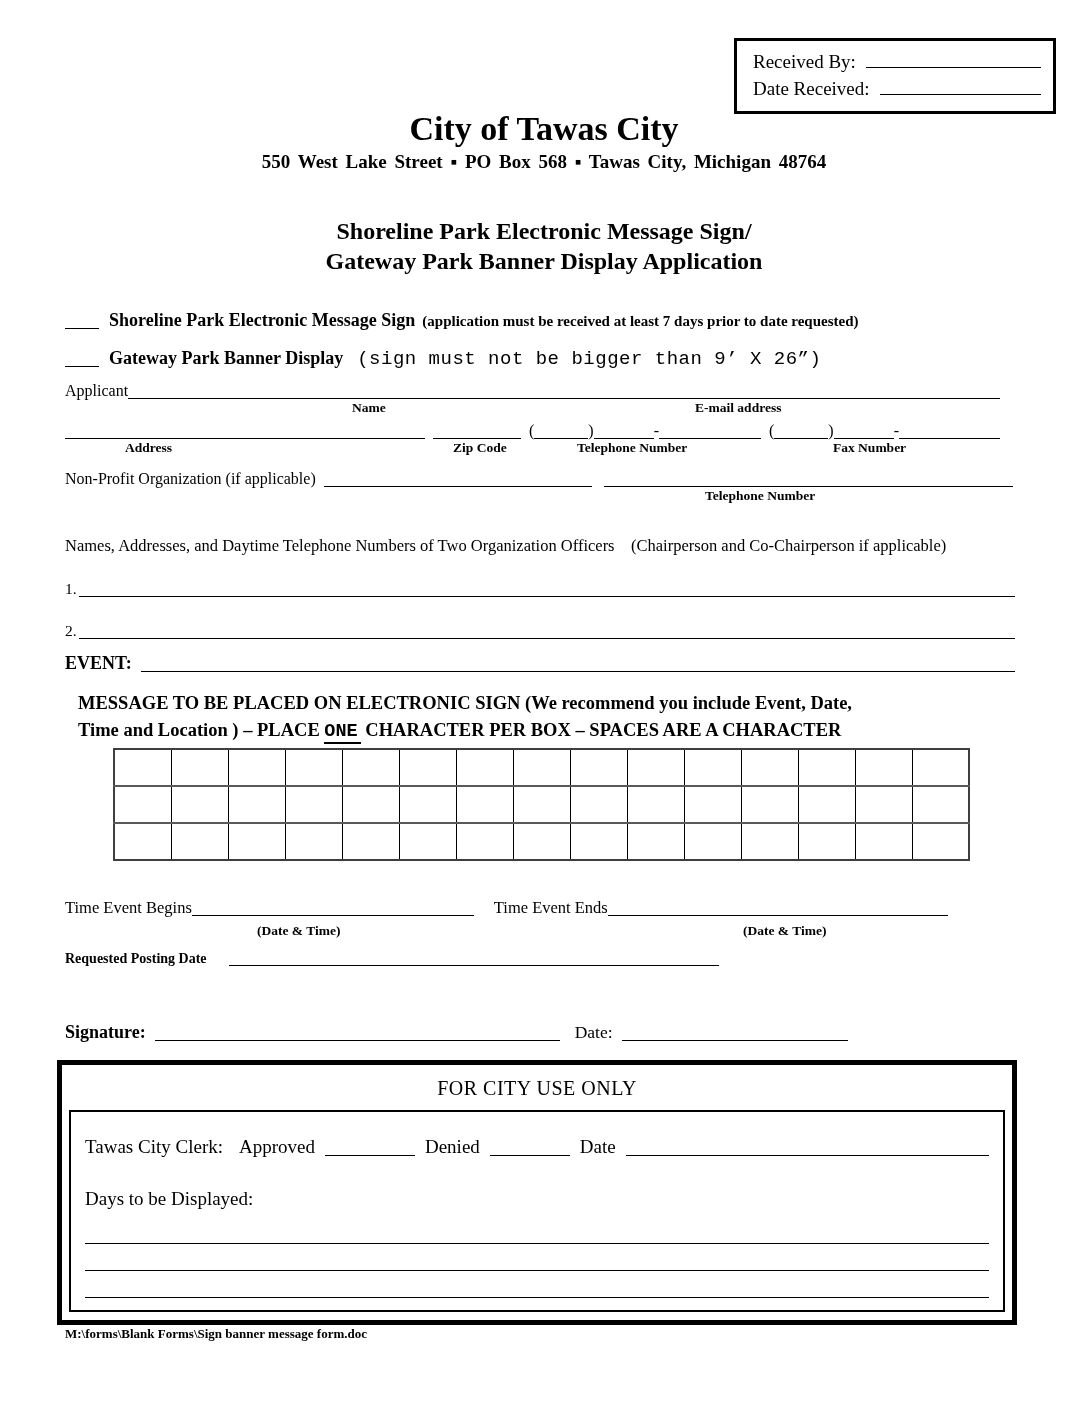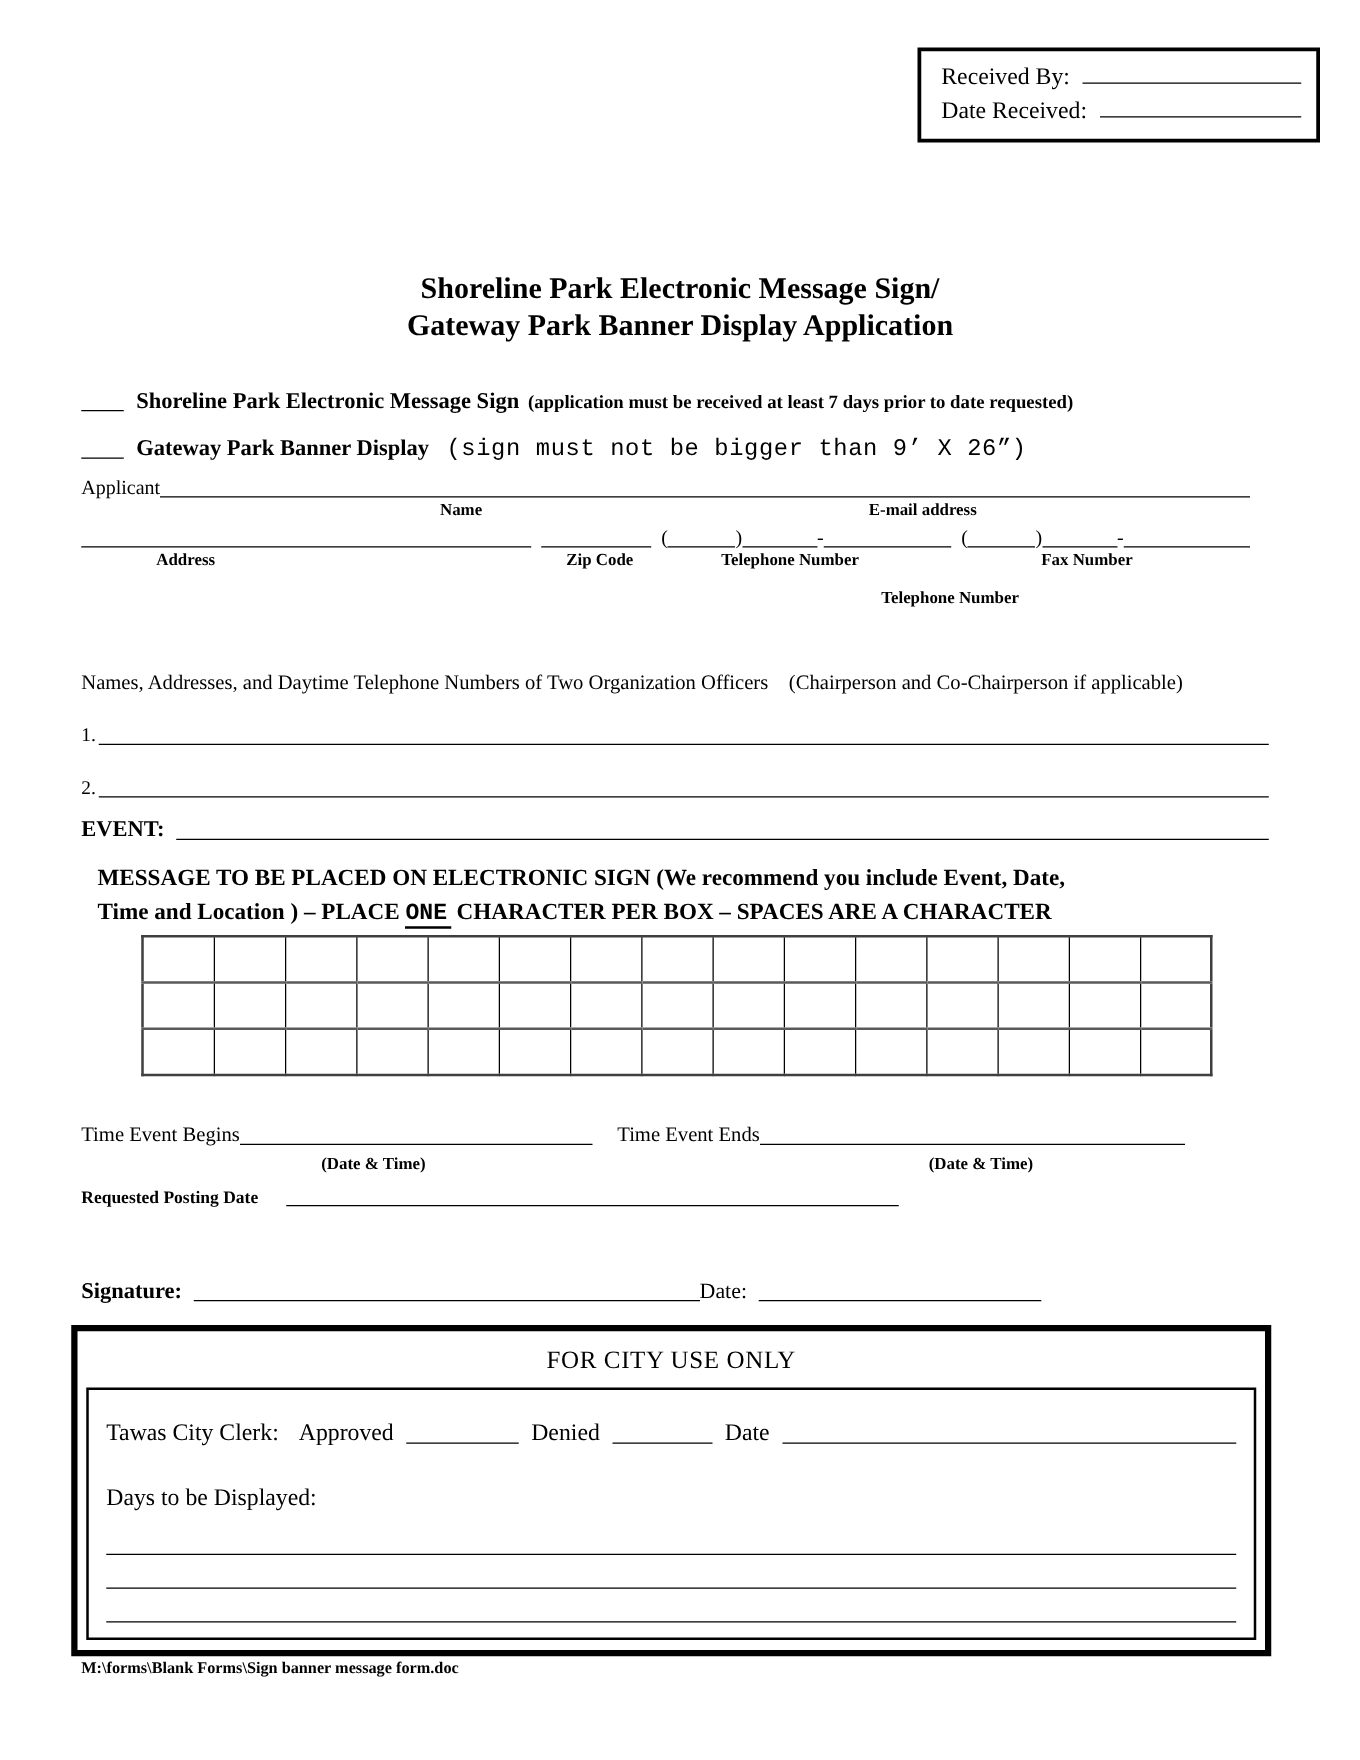--- a/index.html
+++ b/index.html
@@ -63,21 +63,21 @@
   
   .timing { top:898px; left:65px; right:140px; font-size:16.5px; }
   .timing .bl.begins { width:282px; }
   .timing .gap { width:20px; }
   .posting-row { margin-top:9px; }
   .posting-row .lbl { font-size:14px; font-weight:bold; }
   .posting-row .bl { width:490px; margin-left:22px; }
   
   .sig { top:1022px; left:65px; font-size:18px; }
   .sig .bl.s1 { width:405px; margin-left:9px; }
-  .sig .date { font-size:17.5px; }
+  .sig .date { margin-left:15px; font-size:17.5px; }
   .sig .bl.s2 { width:226px; margin-left:9px; }
   
   .citybox { top:1060px; left:57px; width:960px; border:5px solid #000; padding-bottom:8px; }
   .citybox .title { text-align:center; font-size:20px; padding:12px 0 10px; letter-spacing:0.5px;border-radius:11px; }
   .citybox .inner { margin:0 7px; border:2px solid #000; padding:24px 14px 12px 14px; font-size:19px; }
   .clerk-row { display:flex; align-items:baseline; }
   .clerk-row .lbl1 { margin-right:16px; }
   .clerk-row .bl.a { width:90px; margin:0 10px; }
   .clerk-row .bl.d { width:80px; margin:0 10px; }
   .clerk-row .fill { margin-left:10px; }
@@ -96,20 +96,24 @@
     <div class="row">
       <span>Received By:</span>
       <span class="fill" style="margin-left:10px;"></span>
     </div>
     <div class="row">
       <span>Date Received:</span>
       <span class="fill" style="margin-left:10px;"></span>
     </div>
   </div>
 
+  <div class="abs hdr">
+    <div class="city">City of Tawas City</div>
+    <div class="addr">550 West Lake Street ▪ PO Box 568 ▪ Tawas City, Michigan 48764</div>
+  </div>
 
   <div class="abs form-title">
     <div>Shoreline Park Electronic Message Sign/</div>
     <div>Gateway Park Banner Display Application</div>
   </div>
 
   <div class="abs options">
     <div class="opt-row">
       <span class="bl opt-blank"></span>
       <span class="opt-label">Shoreline Park Electronic Message Sign</span>
@@ -152,20 +156,26 @@
     </div>
     <div class="caps-row">
       <span class="cap" style="left:60px;">Address</span>
       <span class="cap" style="left:388px;">Zip Code</span>
       <span class="cap" style="left:512px;">Telephone Number</span>
       <span class="cap" style="left:768px;">Fax Number</span>
     </div>
   </div>
 
   <div class="abs nonprofit">
+    <div class="row">
+      <span>Non-Profit Organization (if applicable)</span>
+      <span class="bl" style="width:268px; margin-left:8px;"></span>
+      <span style="width:12px;"></span>
+      <span class="fill"></span>
+    </div>
     <div class="caps-row">
       <span class="cap" style="left:640px;">Telephone Number</span>
     </div>
   </div>
 
   <div class="abs officers">
     <div>Names, Addresses, and Daytime Telephone Numbers of Two Organization Officers  (Chairperson and Co-Chairperson if applicable)</div>
     <div class="row numline">
       <span class="num">1.</span>
       <span class="fill"></span>

